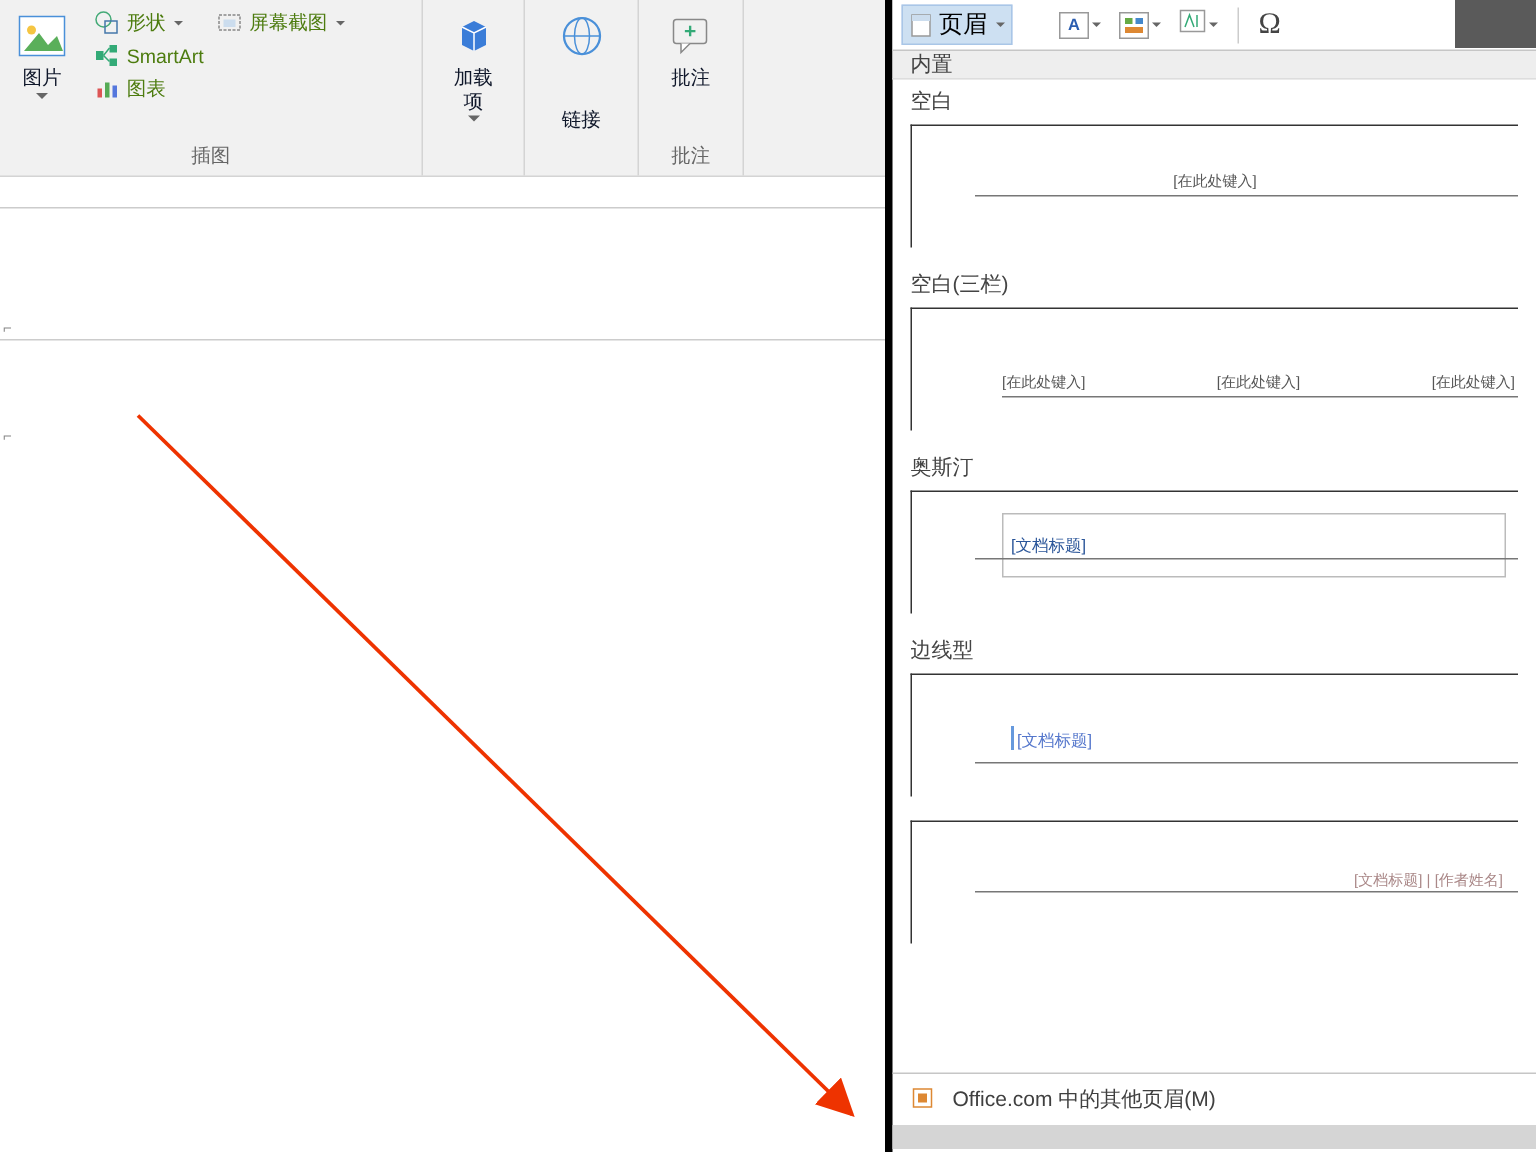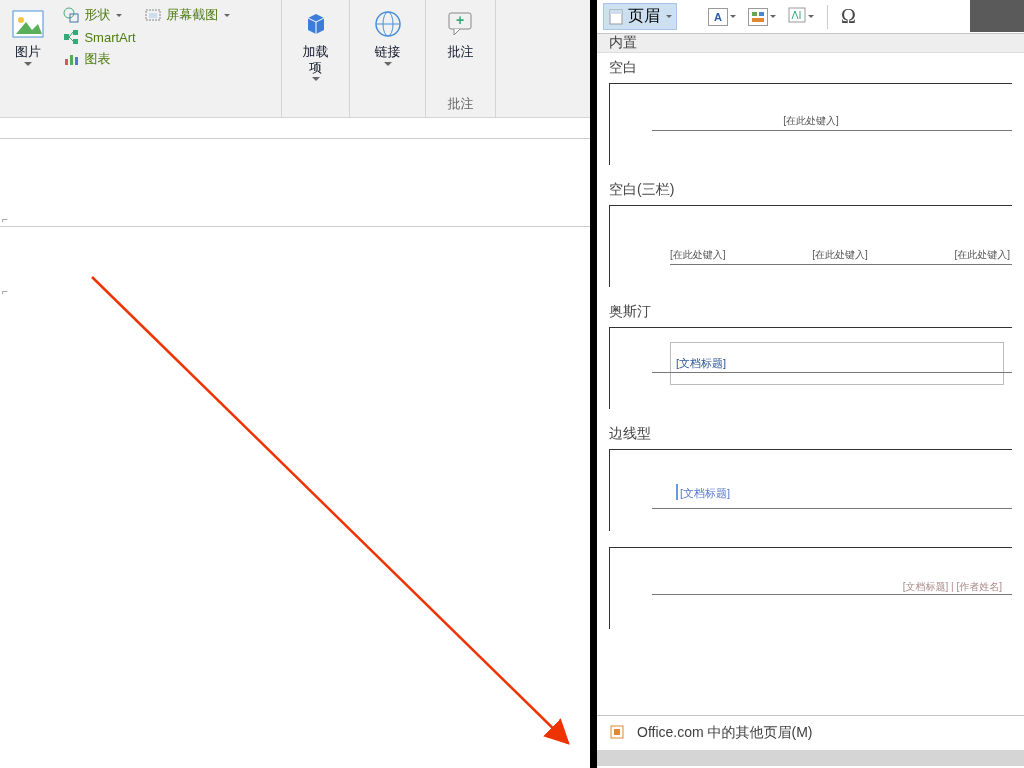--- a/index.html
+++ b/index.html
@@ -22,21 +22,21 @@
 
 .small-row { display:flex; align-items:center; gap:4px; padding:2px 0; cursor:pointer; }
 .small-row .icon { width:18px;height:18px;display:flex;align-items:center;justify-content:center; }
 .small-row .lbl { font-size:13px; color:#4d7c0f; }
 .small-row .caret { width:0;height:0;border-left:3px solid transparent;border-right:3px solid transparent;border-top:3px solid #666;margin-left:2px;}
 
 .insert-left { display:flex; gap:0; }
 .insert-right { display:inline-flex; flex-direction:column; margin-left:8px; vertical-align:top; }
 
 
-.header-panel { position:absolute; top:0; right:0; width:434px; height:768px; background:#fff; border-left:7px solid #000000; }
+.header-panel { position:absolute; top:0; right:0; width:434px; height:768px; background:#fff; border-left:5px solid #000000; }
 .hp-top { height:34px; border-bottom:1px solid #c6c6c6; display:flex; align-items:center; padding:0 6px; gap:8px; background:#fff; }
 .hp-top-left { display:flex; align-items:center; gap:4px; padding:2px 4px; border:1px solid #a9c6e7; background:#cde0f2; cursor:pointer; }
 .hp-top-left .icon { width:16px;height:16px; }
 .hp-top-left .caret { width:0;height:0;border-left:3px solid transparent;border-right:3px solid transparent;border-top:3px solid #666;margin-left:2px;}
 .hp-top-right { display:flex; align-items:center; gap:6px; margin-left:20px;}
 .mini-btn { display:flex;align-items:center;gap:2px;padding:2px 3px;cursor:pointer;}
 .mini-btn .box { width:20px;height:18px;border:1px solid #999; display:flex;align-items:center;justify-content:center;font-size:11px;}
 .mini-btn .caret { width:0;height:0;border-left:3px solid transparent;border-right:3px solid transparent;border-top:3px solid #666;}
 
 .section-title { background:#eee; padding:0 12px; font-size:14px; color:#444; border-bottom:1px solid #ddd;}
@@ -128,38 +128,39 @@
         <span class="icon">
             <svg width="16" height="16">
               <rect x="1" y="3" width="14" height="10" fill="none" stroke="#888" stroke-dasharray="2 1"></rect>
               <rect x="4" y="6" width="8" height="5" fill="#cde"></rect>
             </svg>
           </span>
         <span class="lbl">屏幕截图</span>
         <span class="caret"></span>
       </div>
     </div>
+    <div class="ribbon-group-label">插图</div>
   </div>
 
   <div class="ribbon-group rg-addin">
     <div class="big-btn" style="width:100%;">
       <span class="icon">
           <svg width="28" height="28">
             <path d="M6 8 L14 4 L22 8 L22 20 L14 24 L6 20 Z" fill="#3b7dd8"></path>
             <path d="M6 8 L14 12 L22 8 M14 12 L14 24" stroke="#fff" fill="none"></path>
           </svg>
         </span>
       <span class="lbl"><span>加载</span><br><span>项</span></span>
       <span class="caret"></span>
     </div>
   </div>
 
 
   <div class="ribbon-group rg-link">
-    <div class="big-btn" style="width:100%;">
+    <div class="big-btn" style="width:100%;gap:28px;">
       <span class="icon">
           <svg width="30" height="30">
             <circle cx="15" cy="15" r="12" fill="none" stroke="#4a90d9" stroke-width="1.5"></circle>
             <ellipse cx="15" cy="15" rx="5" ry="12" fill="none" stroke="#4a90d9"></ellipse>
             <line x1="3" y1="15" x2="27" y2="15" stroke="#4a90d9"></line>
           </svg>
         </span>
       <span class="lbl">链接</span>
       <span class="caret"></span>
     </div>

